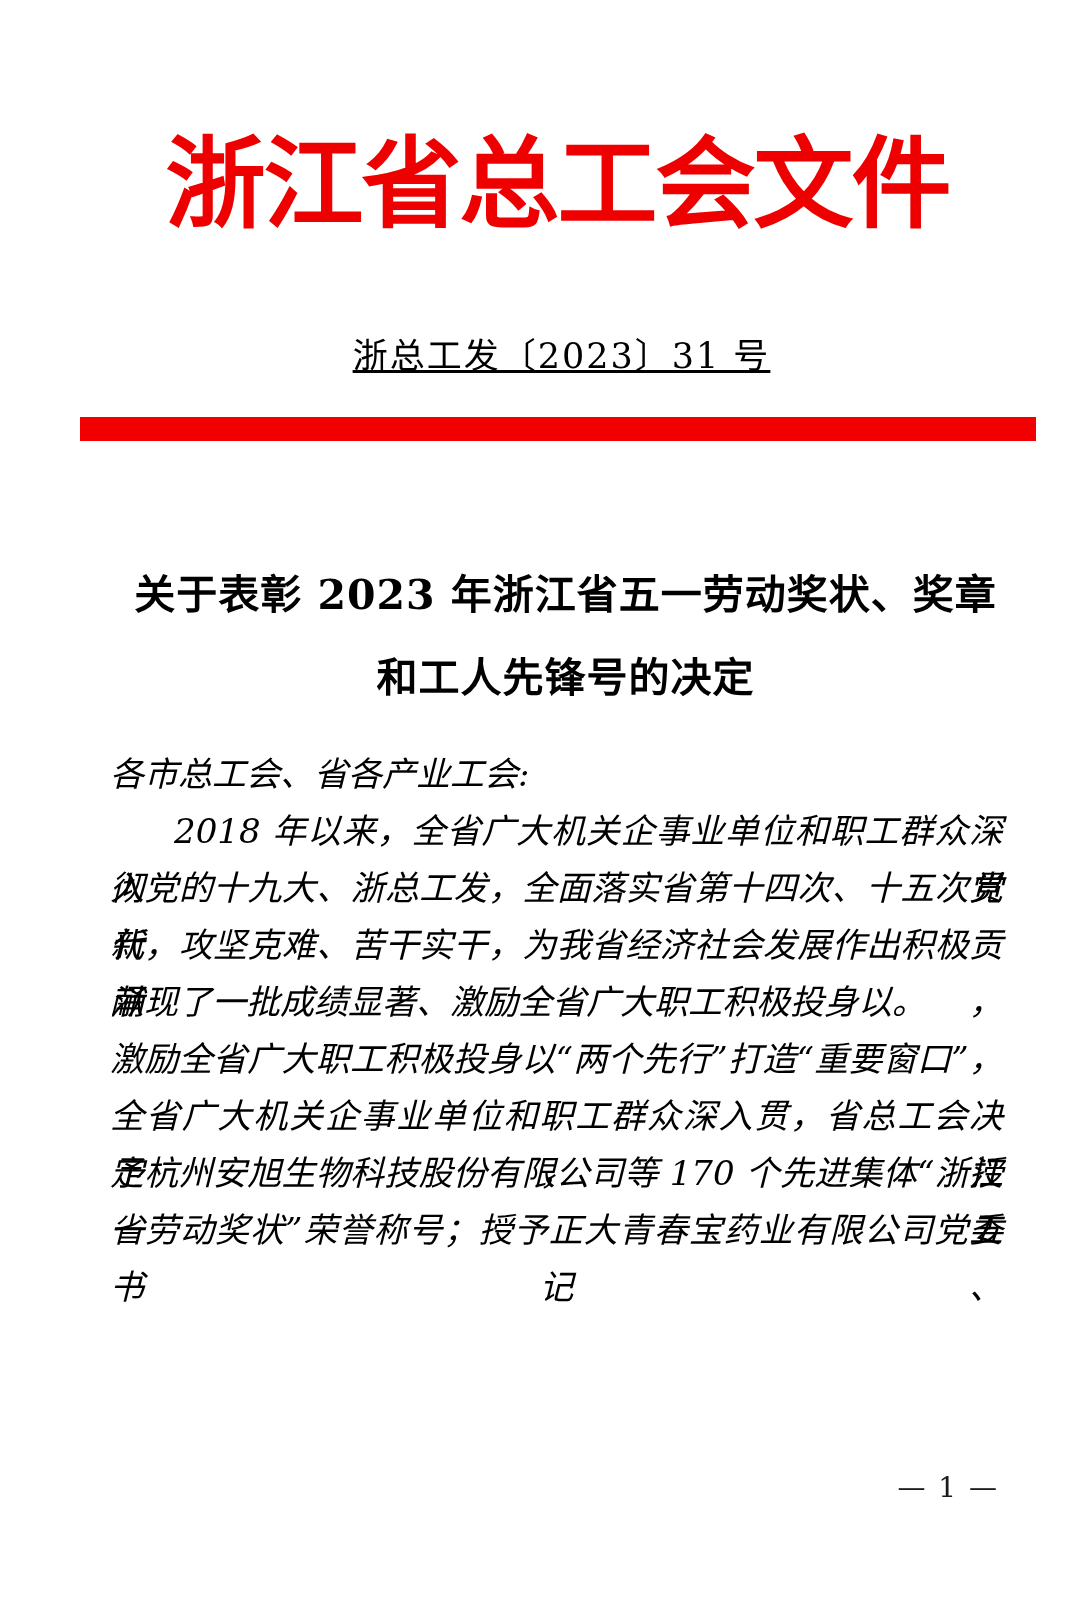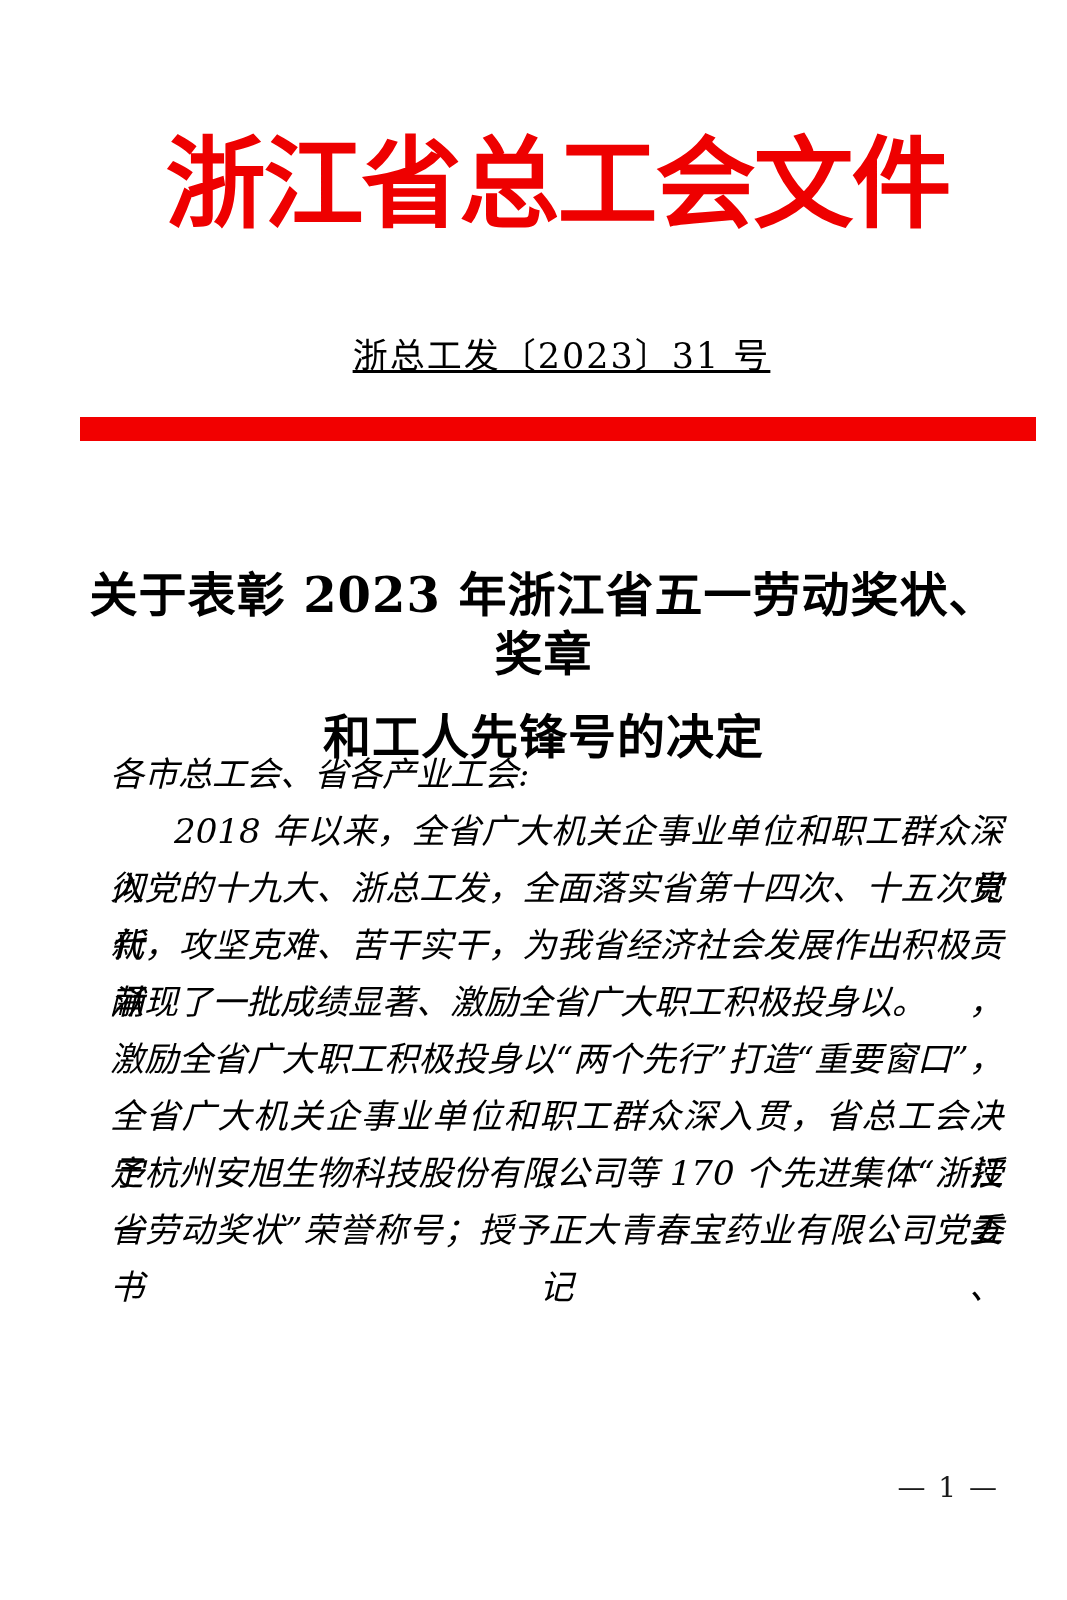--- a/index.html
+++ b/index.html
@@ -50,24 +50,24 @@
     position: absolute;
     top: 393px;
     left: 56px;
     width: 956px;
     height: 5px;
     background: var(--divider-red);
   }
   .doc-title {
     position: absolute;
     top: 518px;
-    left: 26px;
+    left: 48px;
     width: 987px;
     text-align: center;
-    font-size: 48px;
+    font-size: 41px;
     font-weight: bold;
     line-height: 59px;
     letter-spacing: 1px;
     color: var(--text-black);
   }
   .doc-body {
     position: absolute;
     top: 698px;
     left: 62px;
     width: 941px;

